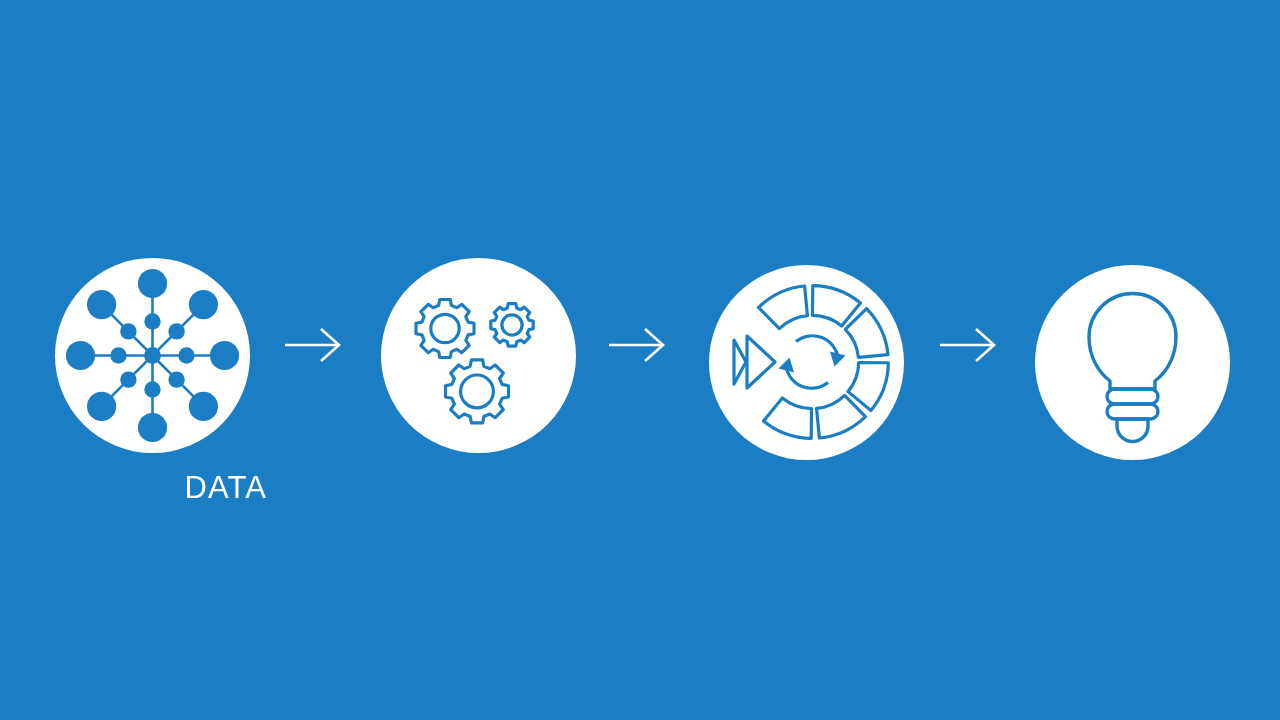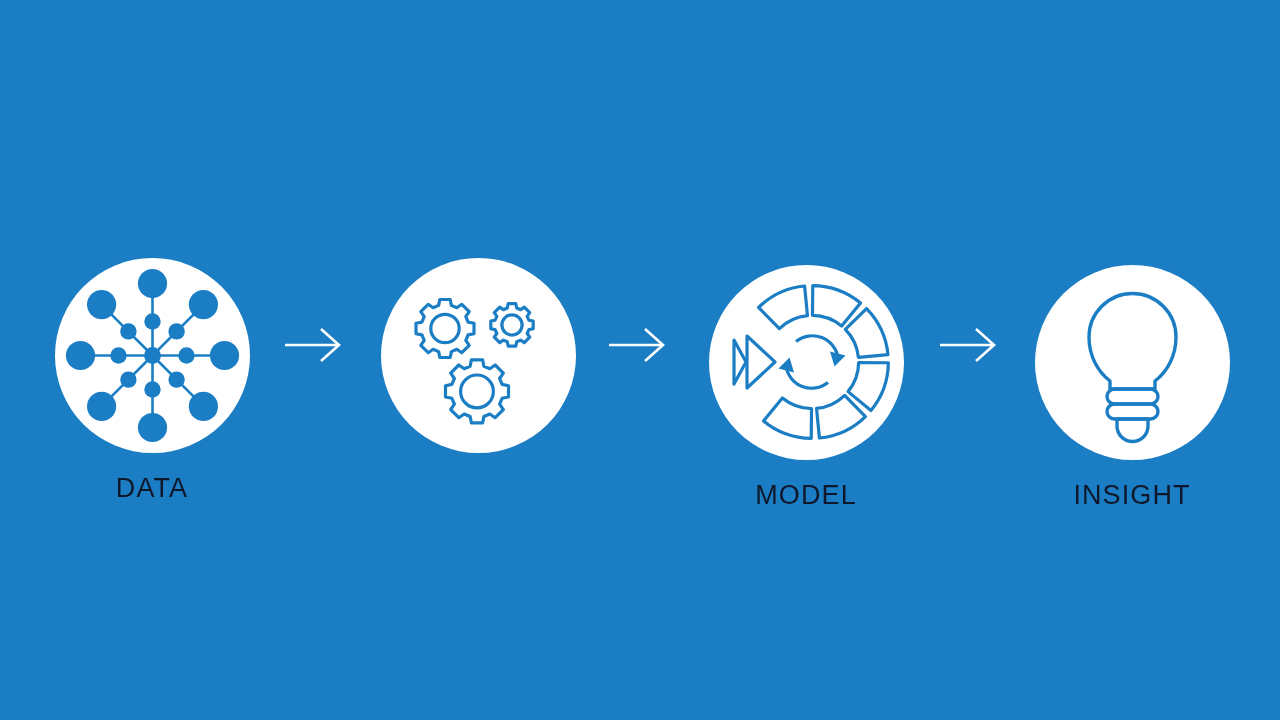--- a/index.html
+++ b/index.html
@@ -37,26 +37,27 @@
   .disc svg {
     position: absolute;
     left: 0;
     top: 0;
     width: 195px;
     height: 195px;
     display: block;
   }
   .step-label {
     margin-top: 20px;
-    color: #0f172a;
-    font-size: 27px;
+    color: #ffffff;
+    font-size: 31px;
     line-height: 30px;
     letter-spacing: 1.1px;
     font-weight: 400;
     white-space: nowrap;
+    text-align: right;
   }
 
   .step-data     { left: 37px;   top: 258px; }
   .step-features { left: 363px;  top: 258px; }
   .step-model    { left: 691px;  top: 265px; }
   .step-insight  { left: 1017px; top: 265px; }
 
   
   .connector {
     position: absolute;
@@ -194,21 +195,20 @@
           <polygon points="18,-10.5 33.5,-6.5 22.5,4.5"></polygon>
           <polygon points="-18,10.5 -33.5,6.5 -22.5,-4.5"></polygon>
         </g>
 
         <g fill="none" stroke="#1b7ec4" stroke-width="3.2" stroke-linejoin="round">
           <polygon points="25,75 37,97 25,119"></polygon>
           <polygon points="38,71 66,97 38,123"></polygon>
         </g>
       </svg>
     </div>
-    <div class="step-label">MODEL</div>
   </div>
 
   <div class="connector conn-3">
     <svg viewBox="0 0 60 40">
       <g stroke="#ffffff" stroke-width="2.6" fill="none" stroke-linecap="butt" stroke-linejoin="miter">
         <line x1="2" y1="20" x2="55" y2="20"></line>
         <polyline points="38,4 56,20 38,36"></polyline>
       </g>
     </svg>
   </div>
@@ -224,16 +224,15 @@
                    C 141,90 133,106 120,116
                    L 120,124 L 75,124 Z"></path>
 
           <rect x="72" y="124" width="51" height="15" rx="7.5"></rect>
           <rect x="72" y="139" width="51" height="15" rx="7.5"></rect>
 
           <path d="M 82,154 L 113,154 L 113,161 A 15.5,15.5 0 0 1 82,161 Z"></path>
         </g>
       </svg>
     </div>
-    <div class="step-label">INSIGHT</div>
   </div>
 
 </div>
 
 </body></html>

